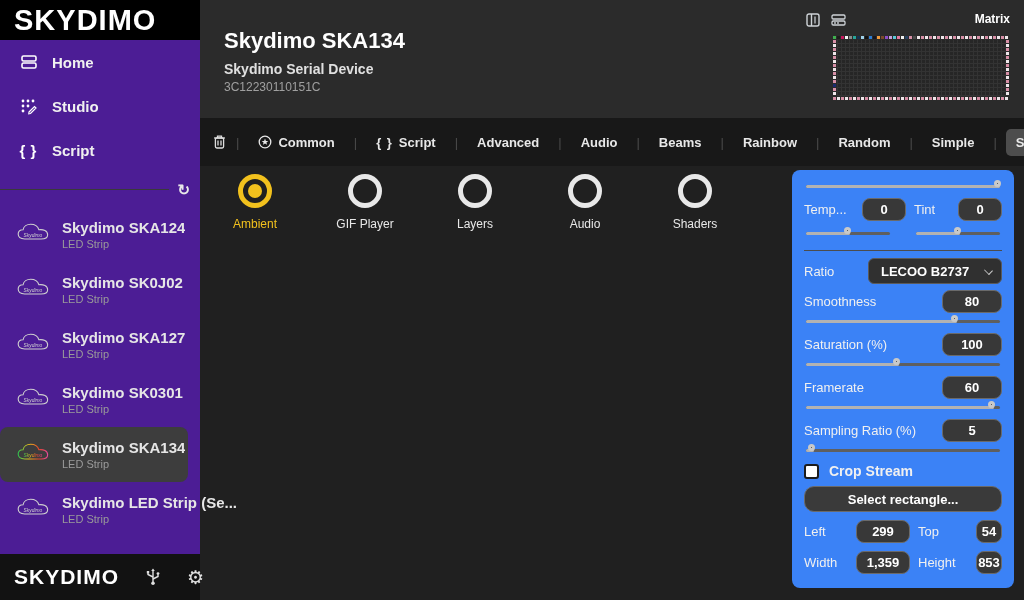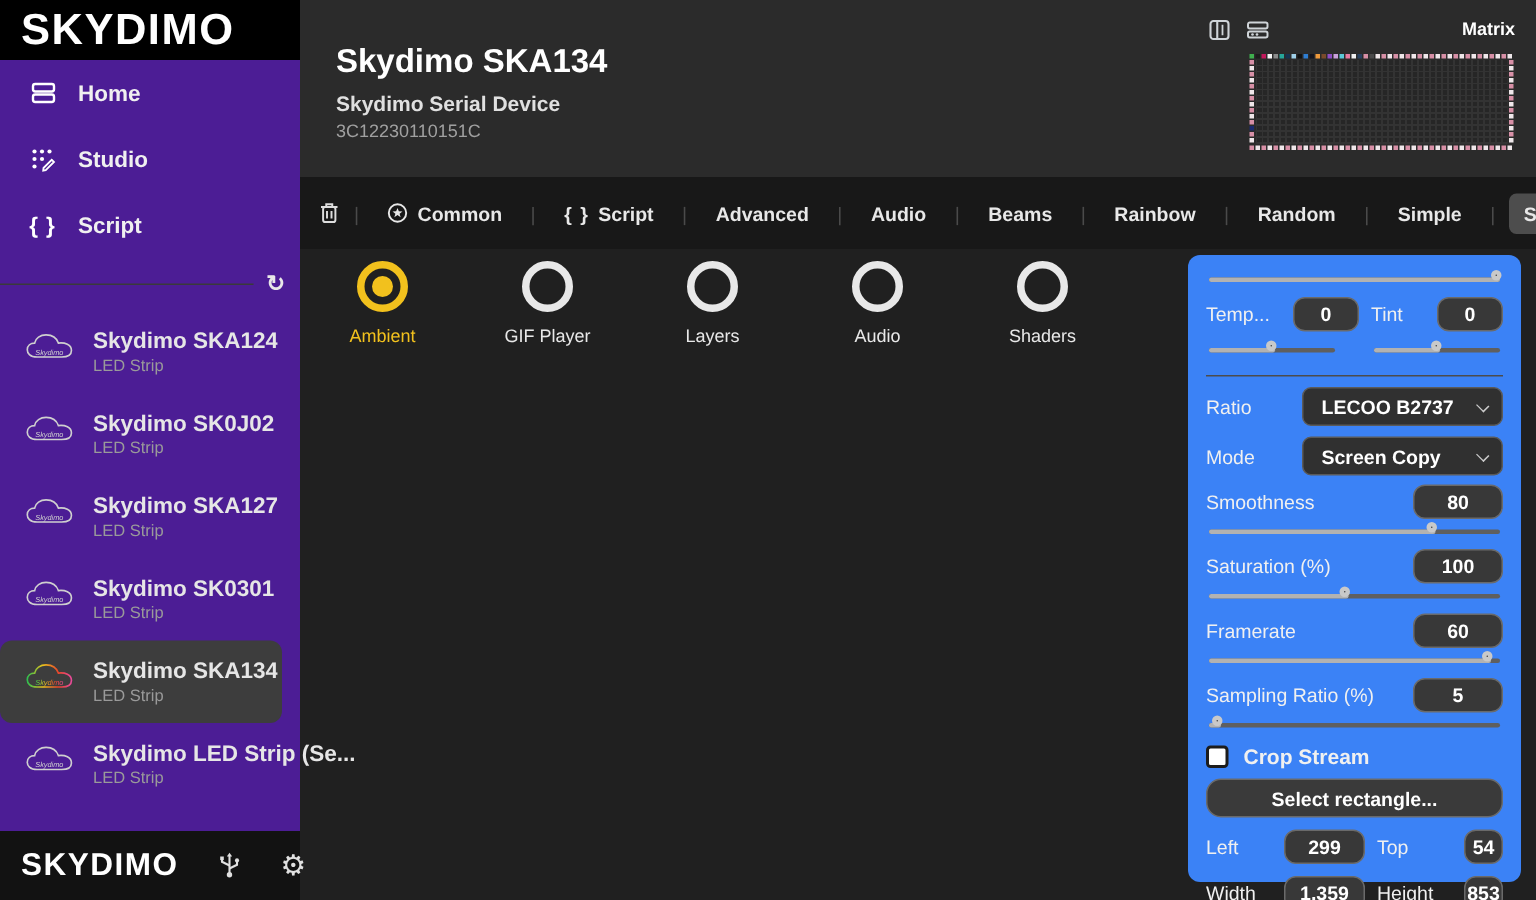--- a/index.html
+++ b/index.html
@@ -515,27 +515,20 @@
 
       <div class="pdivider"></div>
 
       <div class="sel-row">
         <span class="plabel">Ratio</span>
         <div class="select">
           <span class="selval">LECOO B2737</span>
           <span class="chev"></span>
         </div>
       </div>
-      <div class="sel-row">
-        <span class="plabel">Mode</span>
-        <div class="select">
-          <span class="selval">Screen Copy</span>
-          <span class="chev"></span>
-        </div>
-      </div>
 
       <div class="sl-row">
         <span class="plabel">Smoothness</span>
         <div class="valbox">80</div>
       </div>
       <div class="slider">
         <div class="track">
             <div class="fill" style="width: 78%;"></div>
             <div class="thumb" style="left: 78%;"></div>
           </div>

